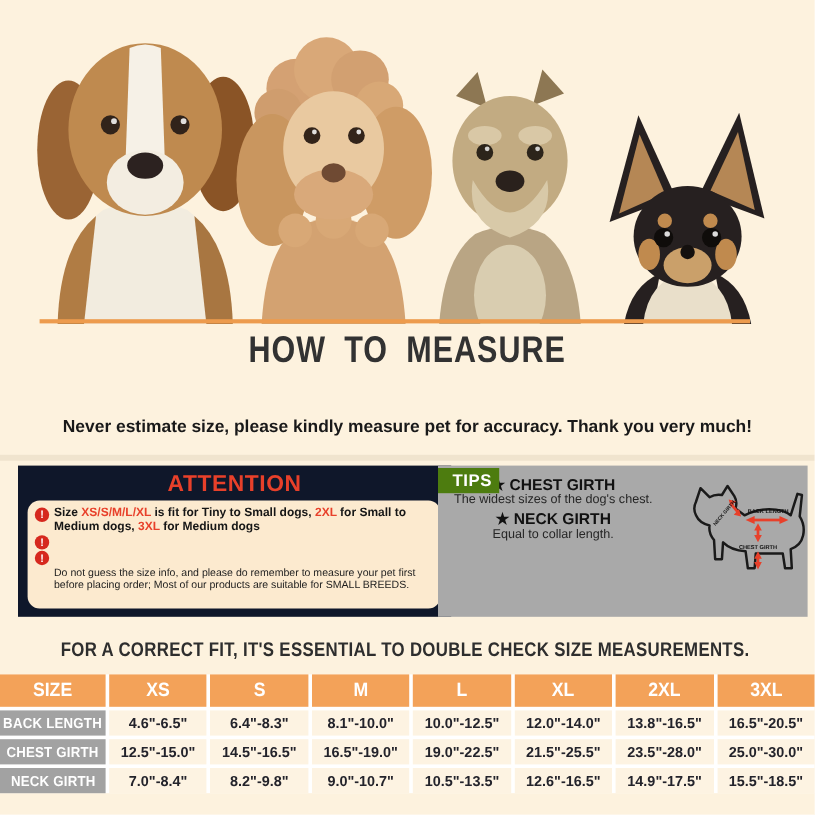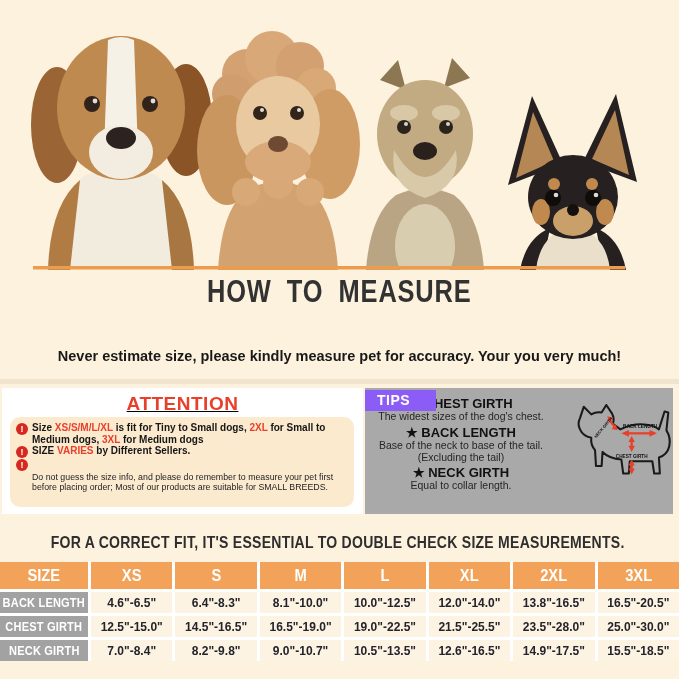--- a/index.html
+++ b/index.html
@@ -9,34 +9,34 @@
   }
   .hero{position:absolute;left:0;top:0;}
   .pre-panel-shadow{position:absolute;left:0;top:379px;width:679px;height:5px;background:rgba(175,155,125,.16);}
   
   .title-wrap{position:absolute;left:0;top:274px;width:679px;text-align:center;}
   .title{display:inline-block;transform:scaleX(.82);transform-origin:center;
     font-size:31px;font-weight:bold;color:#323232;letter-spacing:1px;word-spacing:9px;}
   .sub{position:absolute;left:0;width:679px;text-align:center;font-weight:bold;color:#191919;font-size:14.5px;}
   .sub1{top:321px;} .sub2{top:348px;}
   
-  .attention{position:absolute;left:2px;top:388px;width:361px;height:126px;background:#ffffff;text-decoration:underline;}
+  .attention{position:absolute;left:15px;top:388px;width:361px;height:126px;background:#0f172a;}
   .attention-title{text-align:center;color:#e8402a;font-weight:bold;font-size:19px;padding-top:5px;letter-spacing:.5px;}
   .attention-box{position:absolute;left:8px;right:9px;top:29px;bottom:7px;background:#fceacf;border-radius:10px;
     padding:5px 7px 3px 6px;overflow:hidden;}
   .bullet{display:flex;gap:4px;align-items:flex-start;}
   .alert-icon{flex:0 0 auto;width:12px;height:12px;border-radius:50%;background:#d6281e;color:#fff;
     font-weight:bold;font-size:9px;line-height:12px;text-align:center;margin-top:1px;}
   .bullet-main{font-size:10px;font-weight:bold;color:#161616;line-height:1.16;}
   .red{color:#e8402a;}
   .bullet-detail{font-size:8.8px;color:#1d1d1d;line-height:1.15;margin-left:16px;margin-top:1px;}
   
   .tips{position:absolute;left:365px;top:388px;width:308px;height:126px;background:#a9a9a9;}
-  .tips-badge{position:absolute;left:0;top:2px;background:#8b5cf6;color:#fff;font-weight:bold;font-size:14px;
-    padding:2px 26px 3px 12px;letter-spacing:.5px;}
+  .tips-badge{position:absolute;left:0;top:2px;background:#4d7c0f;color:#fff;font-weight:bold;font-size:14px;
+    padding:2px 6px 3px 12px;letter-spacing:.5px;}
   .tips-body{display:flex;height:100%;}
   .tips-text{width:176px;margin-left:8px;text-align:center;padding-top:8px;}
   .tips-entry{margin-bottom:2px;}
   .tips-entry-title{font-size:13px;font-weight:bold;color:#111;}
   .star{font-size:13px;}
   .tips-entry-desc{font-size:10.5px;color:#262626;line-height:1.12;}
   .tips-diagram{flex:1;display:flex;align-items:center;justify-content:center;}
   
   .fit-note{position:absolute;left:0;top:533px;width:679px;text-align:left;}
   .fit-note span{display:inline-block;transform:scaleX(.85);font-size:16.5px;font-weight:bold;color:#2e2e2e;letter-spacing:.3px;}
@@ -130,52 +130,46 @@
       <circle cx="573" cy="210" r="6" fill="#14100e"></circle>
     </g>
     <rect x="33" y="266" width="592" height="3.5" fill="#ed9b4d"></rect>
   </svg>
 
   <div class="pre-panel-shadow"></div>
 
   <div class="title-wrap">
     <span class="title">HOW TO MEASURE</span>
   </div>
-  <div class="sub sub2">Never estimate size, please kindly measure pet for accuracy. Your you very much!</div>
+  <div class="sub sub2">Never estimate size, please kindly measure pet for accuracy. Thank you very much!</div>
 
   <div class="attention">
     <div class="attention-title">ATTENTION</div>
     <div class="attention-box">
       <div class="bullet">
         <span class="alert-icon">!</span>
         <div class="bullet-main"><span>Size </span><span class="red">XS/S/M/L/XL</span><span> is fit for Tiny to Small dogs,  </span><span class="red">2XL</span><span> for Small to Medium dogs, </span><span class="red">3XL</span><span> for Medium dogs</span></div>
       </div>
       <div class="bullet">
         <span class="alert-icon">!</span>
-        <div class="bullet-main"><span>SIZE </span><span class="red">VARIES</span><span> by Different Sellers.</span></div>
       </div>
       <div class="bullet">
         <span class="alert-icon">!</span>
       </div>
       <div class="bullet-detail">Do not guess the size info,  and please do remember to measure your pet first before placing order; Most of our products are suitable for SMALL BREEDS.</div>
     </div>
   </div>
 
   <div class="tips">
     <div class="tips-badge">TIPS</div>
     <div class="tips-body">
       <div class="tips-text">
         <div class="tips-entry">
           <div class="tips-entry-title"><span class="star">★</span> <span>CHEST GIRTH</span></div>
           <div class="tips-entry-desc">The widest sizes of the dog's chest.</div>
-        </div>
-        <div class="tips-entry">
-          <div class="tips-entry-title"><span class="star">★</span> <span>BACK LENGTH</span></div>
-          <div class="tips-entry-desc">Base of the neck to base of the tail.</div>
-          <div class="tips-entry-desc">(Excluding the tail)</div>
         </div>
         <div class="tips-entry">
           <div class="tips-entry-title"><span class="star">★</span> <span>NECK GIRTH</span></div>
           <div class="tips-entry-desc">Equal to collar length.</div>
         </div>
       </div>
       <div class="tips-diagram">
         <svg width="124" height="112" viewBox="0 0 132 112">
           <path d="M33 21 L37 9 L45 17 Q50 14 56 15 L61 7 L67 16 Q70 21 68 27 L76 33
                    Q90 26 104 28 Q112 29 117 33 L123 14 L127 15 L125 34 Q130 42 128 51

